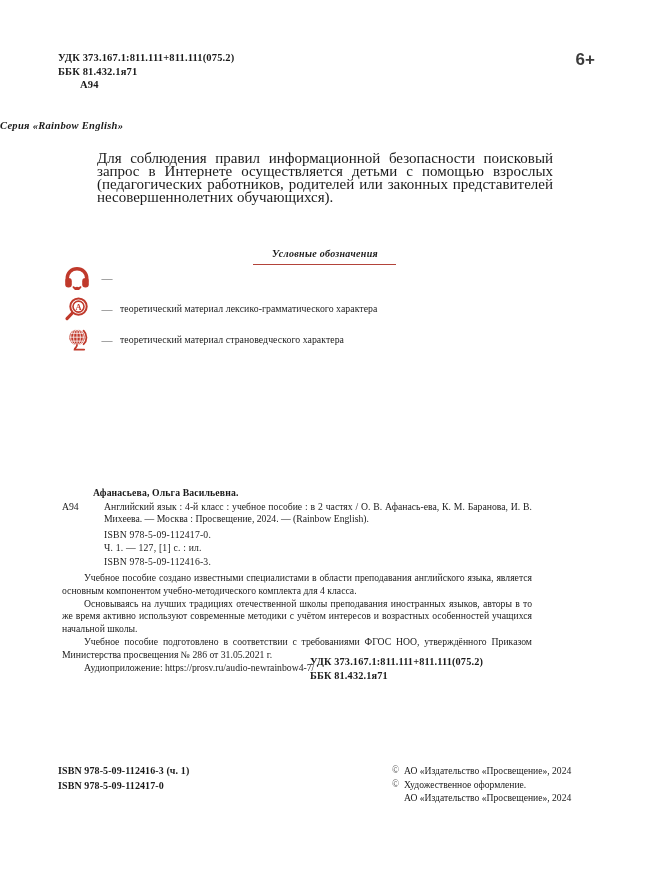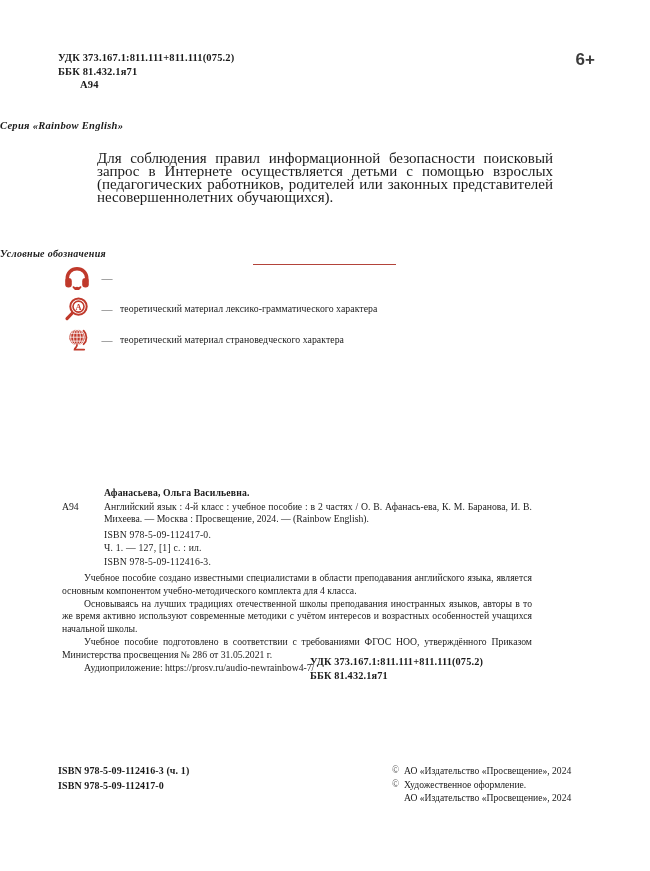--- a/index.html
+++ b/index.html
@@ -71,20 +71,21 @@
     text-align: justify;
     text-align-last: left;
   }
 
   
   .legend-title {
     position: absolute;
     top: 248px;
     left: 0;
     width: 650px;
+    text-align: center;
     font-style: italic;
     font-weight: bold;
     font-size: 10px;
     letter-spacing: 0.3px;
   }
   .legend-rule {
     position: absolute;
     top: 264px;
     left: 253px;
     width: 143px;
@@ -128,21 +129,21 @@
   .bib {
     position: absolute;
     left: 62px;
     top: 487px;
     width: 470px;
     font-size: 9.7px;
     line-height: 12.6px;
   }
   .bib-author {
     font-weight: bold;
-    margin-left: 42px;
+    margin-left: 31px;
     display: block;
     margin-bottom: 1px;
     letter-spacing: 0.15px;
   }
   .bib-body {
     position: relative;
     text-align: justify;
     text-align-last: left;
   }
   .bib-code {

